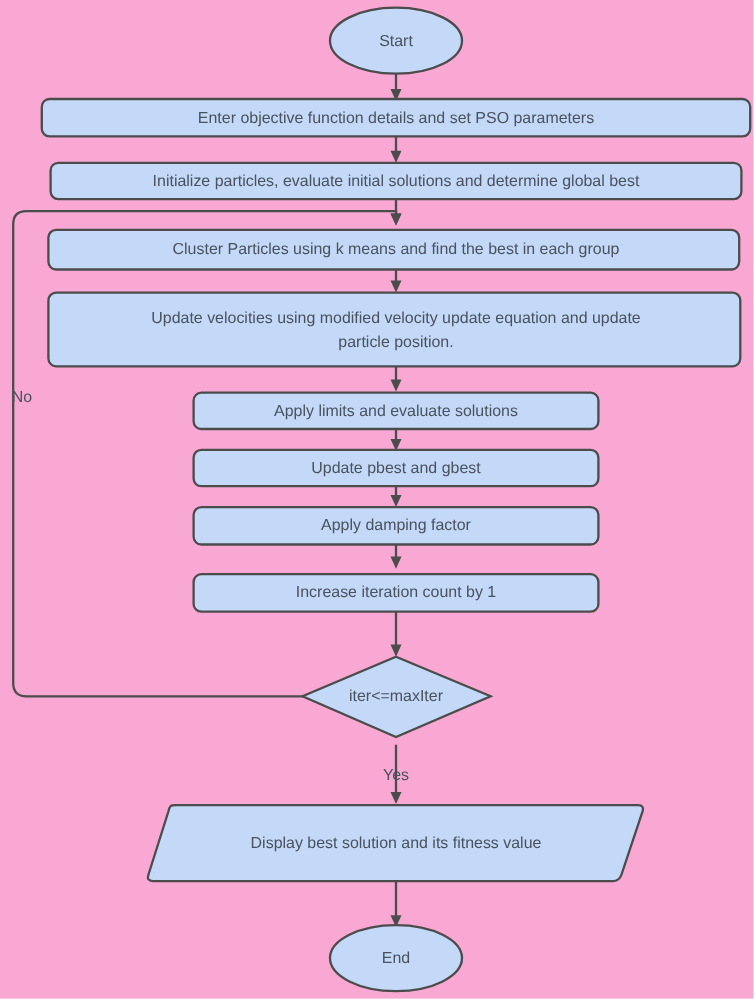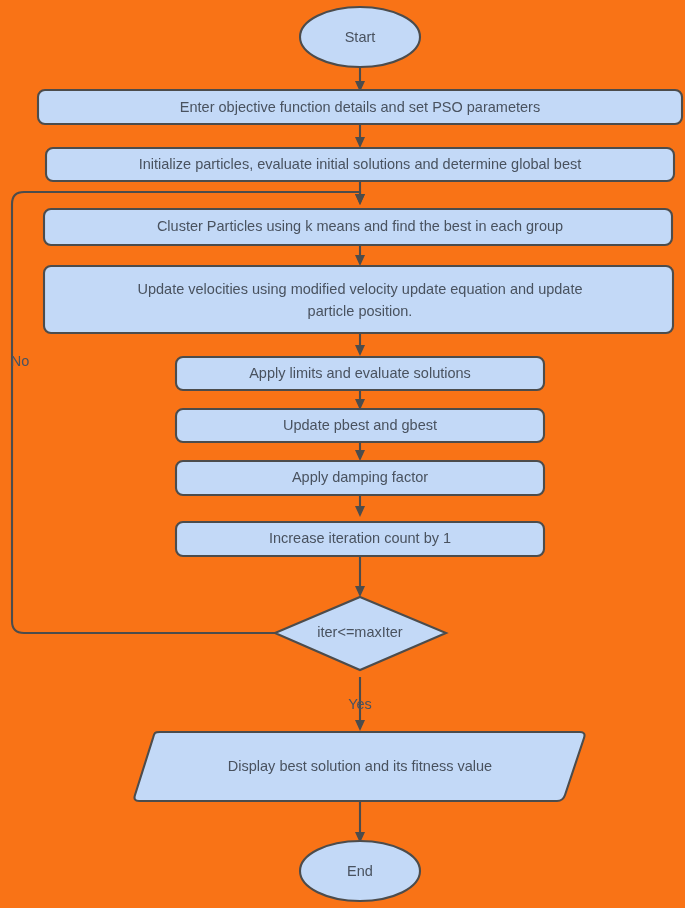--- a/index.html
+++ b/index.html
@@ -7,21 +7,21 @@
     padding: 0;
     background: #ffffff;
   }
   body {
     font-family: "Liberation Sans", sans-serif;
   }
   #flowchart-root {
     position: relative;
     width: 685px;
     height: 908px;
-    background: #f97316;
+    background: #f9a8d4;
     overflow: hidden;
     text-align: center;
   }
   #flow-svg {
     position: absolute;
     left: 0;
     top: 0;
     width: 685px;
     height: 908px;
   }

